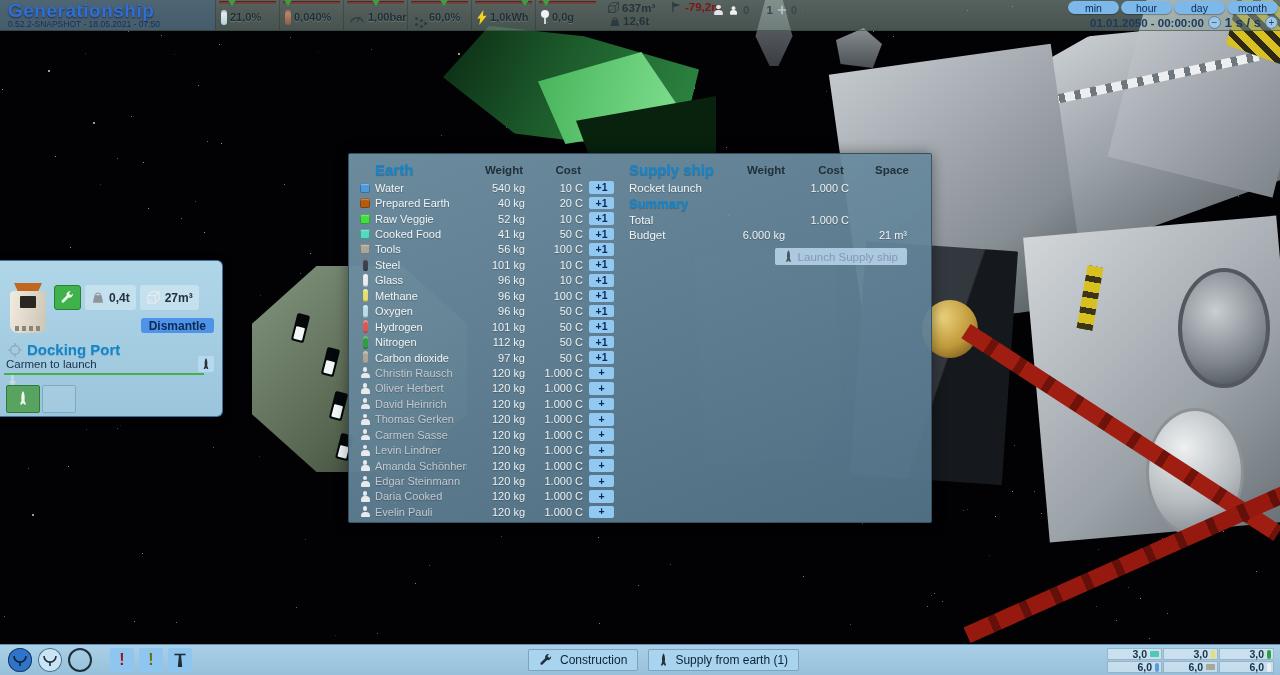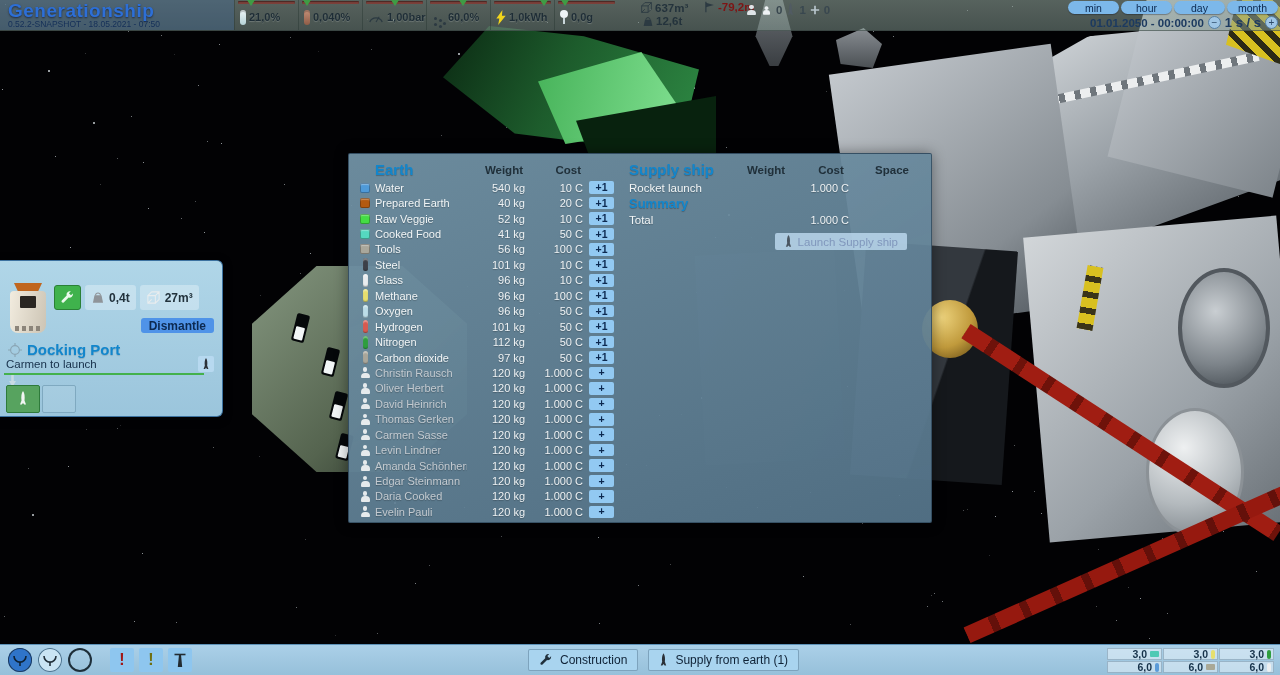--- a/index.html
+++ b/index.html
@@ -57,21 +57,21 @@
         clip-path:polygon(20% 0,100% 0,100% 100%,0 70%);}
   .s-yellow2{left:1082px;top:266px;width:16px;height:64px;transform:rotate(10deg);
         background:repeating-linear-gradient(#d8c020 0 10px,#3a3418 10px 16px);}
   .s-darkbit{left:700px;top:252px;width:140px;height:210px;transform:rotate(-3deg);
         background:linear-gradient(120deg,#1c2024,#0a0c0e);}
 
   
   .topbar{position:absolute;left:0;right:0;top:0;height:30px;display:flex;
           background:linear-gradient(rgba(148,168,158,.58),rgba(134,156,148,.52));
           border-bottom:1px solid rgba(25,35,35,.45);z-index:20;}
-  .logo-block{width:234px;box-sizing:border-box;padding:1px 8px 0;
+  .logo-block{width:215px;box-sizing:border-box;padding:1px 8px 0;
           background:rgba(66,104,148,.42);}
   .logo{font-size:19px;font-weight:bold;letter-spacing:.5px;color:#2d6fd6;
         text-shadow:0 1px 2px rgba(0,0,20,.55);line-height:19px;}
   .version{font-size:8.5px;color:#142f58;line-height:9px;}
   .gauges{display:flex;}
   .gauge{position:relative;width:64px;box-sizing:border-box;display:flex;align-items:center;
          gap:3px;padding:4px 0 0 5px;border-left:1px solid rgba(35,50,46,.4);}
   .gauge-bar{position:absolute;left:3px;right:3px;top:1px;height:3px;background:#7b403a;
          border-radius:1px;box-shadow:inset 0 1px 1px rgba(0,0,0,.4);}
   .gauge-marker{position:absolute;top:-1px;width:0;height:0;margin-left:-4px;
@@ -79,21 +79,21 @@
   .gval{font-size:11px;font-weight:bold;color:#1e2d36;text-shadow:0 1px 1px rgba(255,255,255,.2);}
   .icon-oxygen-tank,.icon-co2-tank{width:6px;height:15px;border-radius:3px;
          background:linear-gradient(#eef6f8,#b5d2d6);box-shadow:inset 0 2px 0 rgba(0,0,0,.18);}
   .icon-co2-tank{background:linear-gradient(#c59078,#8f5c46);}
   .icon-humidity{width:3px;height:3px;margin:2px 8px 0 2px;background:#2c3a42;border-radius:50%;
          box-shadow:5px 2px 0 #2c3a42,0 6px 0 #2c3a42,5px 8px 0 #2c3a42,9px 5px 0 #2c3a42;}
   .icon-gravity{position:relative;width:8px;height:14px;}
   .icon-gravity::before{content:"";position:absolute;left:0;top:0;width:8px;height:8px;border-radius:50%;background:#eef4f6;}
   .icon-gravity::after{content:"";position:absolute;left:3px;top:8px;width:2px;height:6px;background:#c9d6da;}
   .svgi{display:inline-block;flex:none;}
-  .stats{position:absolute;left:628px;top:0;width:250px;height:30px;font-size:11.5px;
+  .stats{position:absolute;left:595px;top:0;width:250px;height:30px;font-size:11.5px;
          font-weight:bold;color:#24333c;}
   .stat{position:absolute;display:flex;align-items:center;gap:2px;}
   .stat-alt span{color:#7e1414;}
   .crew{position:absolute;left:118px;top:3px;display:flex;align-items:center;gap:4px;color:#39474f;}
   .icon-person{position:relative;width:11px;height:11px;display:inline-block;}
   .icon-person::before{content:"";position:absolute;left:3.2px;top:0;width:4.6px;height:4.6px;border-radius:50%;background:var(--c,#dfe5e8);}
   .icon-person::after{content:"";position:absolute;left:1px;top:5.4px;width:9px;height:5.6px;border-radius:4px 4px 1px 1px;background:var(--c,#dfe5e8);}
   .icon-person.small{transform:scale(.78);}
   .timectl{position:absolute;right:2px;top:0;width:216px;}
   .tb-btns{display:flex;gap:2px;margin-top:1px;justify-content:flex-end;}
@@ -826,20 +826,26 @@
         <span class="s-cost">1.000 C</span>
         <span class="s-space"></span>
       </div>
       <div class="ship-sub">Summary</div>
       <div class="ship-row">
         <span class="s-label">Total</span>
         <span class="s-weight"></span>
         <span class="s-cost">1.000 C</span>
         <span class="s-space"></span>
       </div>
+      <div class="ship-row">
+        <span class="s-label">Budget</span>
+        <span class="s-weight">6.000 kg</span>
+        <span class="s-cost"></span>
+        <span class="s-space">21 m³</span>
+      </div>
       <div class="launch-row">
         <button class="launch-btn">
           <svg class="svgi" width="9" height="14" style="color:#4a5560">
               <use href="#i-rocket"></use>
             </svg>
           <span>Launch Supply ship</span>
         </button>
       </div>
     </div>
   </section>

